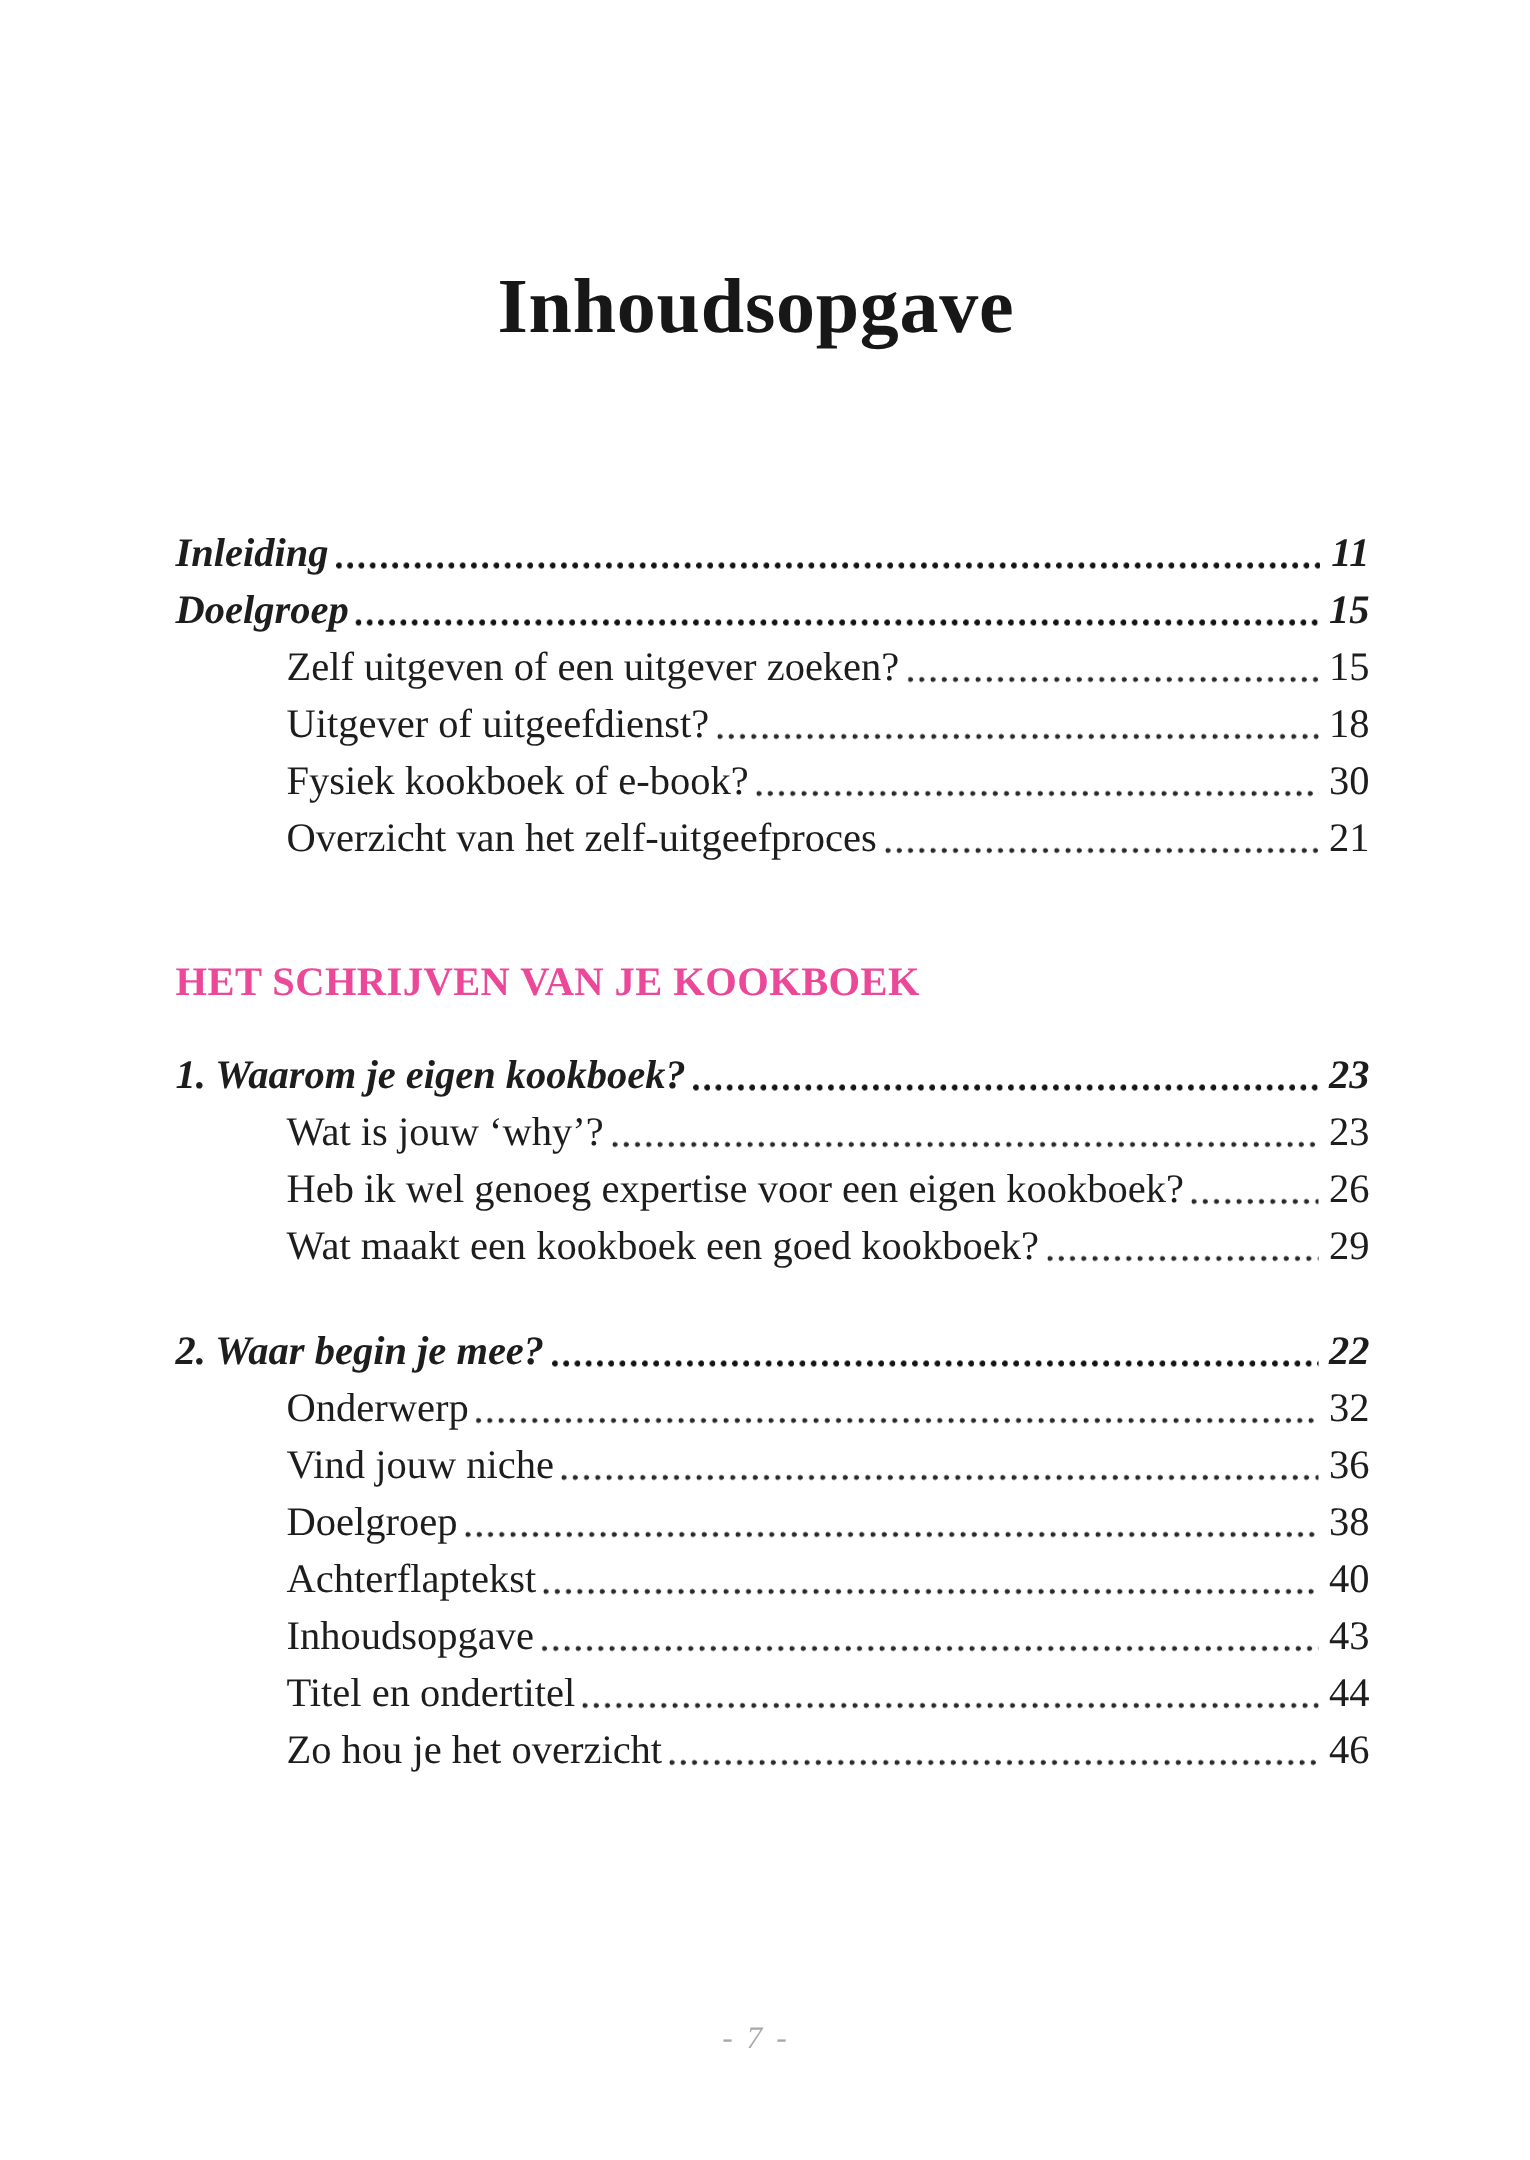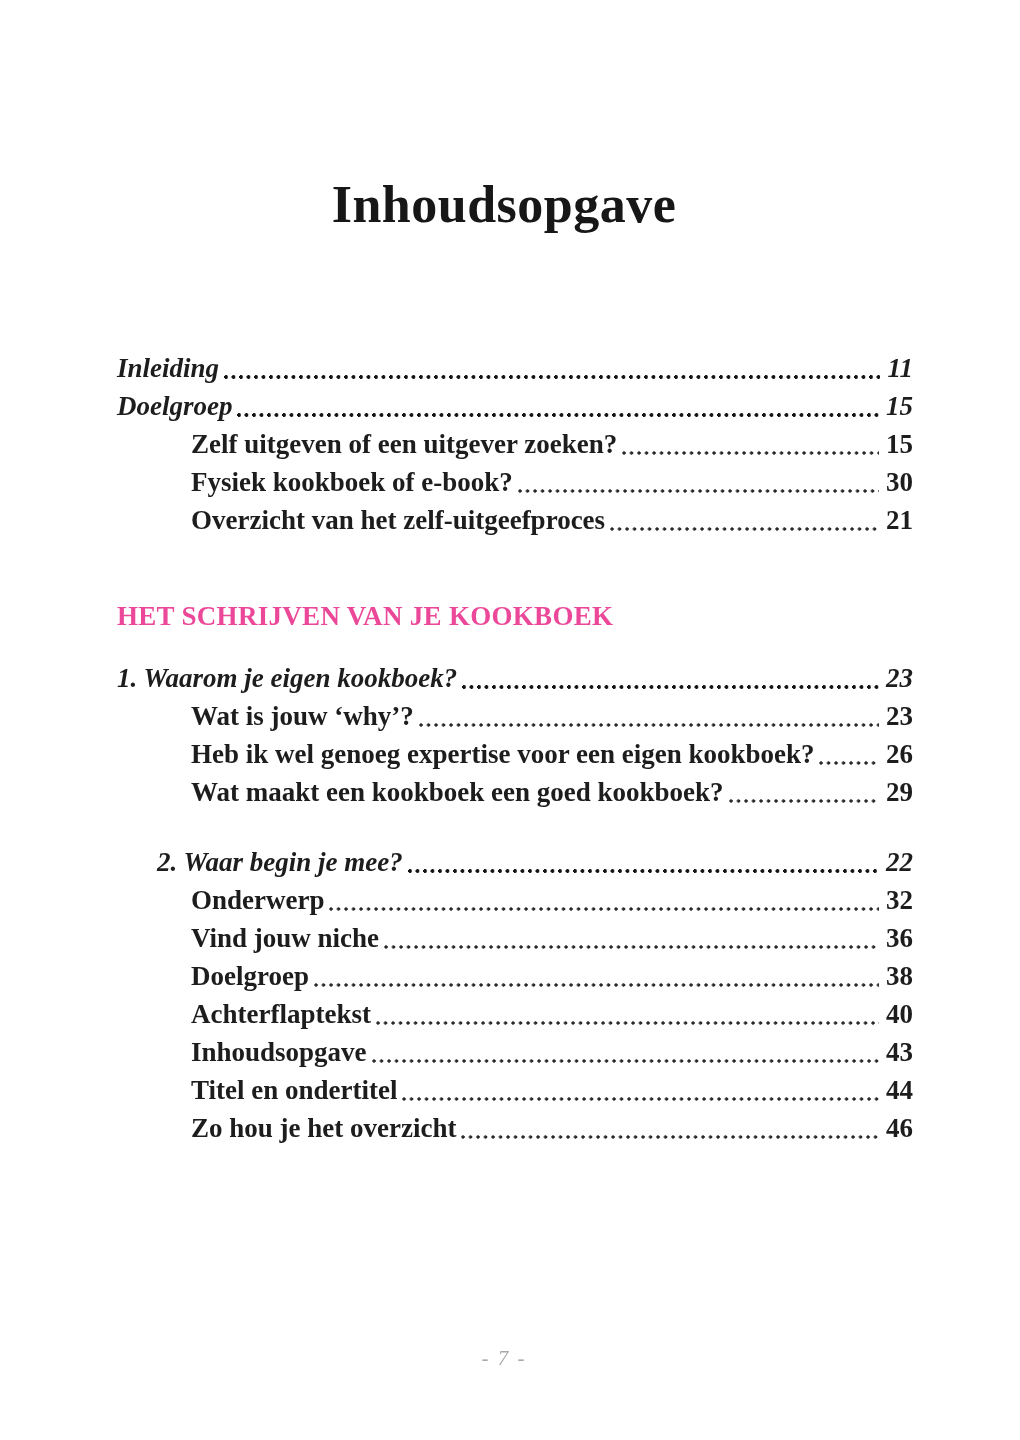--- a/index.html
+++ b/index.html
@@ -29,21 +29,20 @@
   }
   .toc {
     margin: 115px 95px 0 117px; 
   }
   .toc-row {
     display: flex;
     align-items: baseline;
     font-size: 27px;
     line-height: 38px;
     white-space: nowrap;
-    font-weight: bold;
   }
   .toc-row.bold {
     font-weight: 700;
     font-style: italic;
   }
   .toc-row.level1 {
     padding-left: 74px;
   }
   .toc-label {
     flex: 0 0 auto;
@@ -70,21 +69,20 @@
   .section-heading {
     margin: 58px 0 24px 0;
     font-size: 27px;
     line-height: 38px;
     font-weight: 700;
     letter-spacing: 0.3px;
     color: #ec4899;
   }
   .chapter-gap {
     margin-top: 32px;
-    margin-left: 40px;
   }
   .footer {
     position: absolute;
     top: 1346px;
     left: 0;
     width: 100%;
     text-align: center;
     font-size: 21px;
     font-style: italic;
     color: #a9a9a9;
@@ -109,20 +107,25 @@
       <span class="toc-label">Doelgroep</span>
       <span class="toc-leader"></span>
       <span class="toc-page">15</span>
     </div>
     <div class="toc-row level1">
       <span class="toc-label">Zelf uitgeven of een uitgever zoeken?</span>
       <span class="toc-leader"></span>
       <span class="toc-page">15</span>
     </div>
     <div class="toc-row level1">
+      <span class="toc-label">Uitgever of uitgeefdienst?</span>
+      <span class="toc-leader"></span>
+      <span class="toc-page">18</span>
+    </div>
+    <div class="toc-row level1">
       <span class="toc-label">Fysiek kookboek of e-book?</span>
       <span class="toc-leader"></span>
       <span class="toc-page">30</span>
     </div>
     <div class="toc-row level1">
       <span class="toc-label">Overzicht van het zelf-uitgeefproces</span>
       <span class="toc-leader"></span>
       <span class="toc-page">21</span>
     </div>
 

